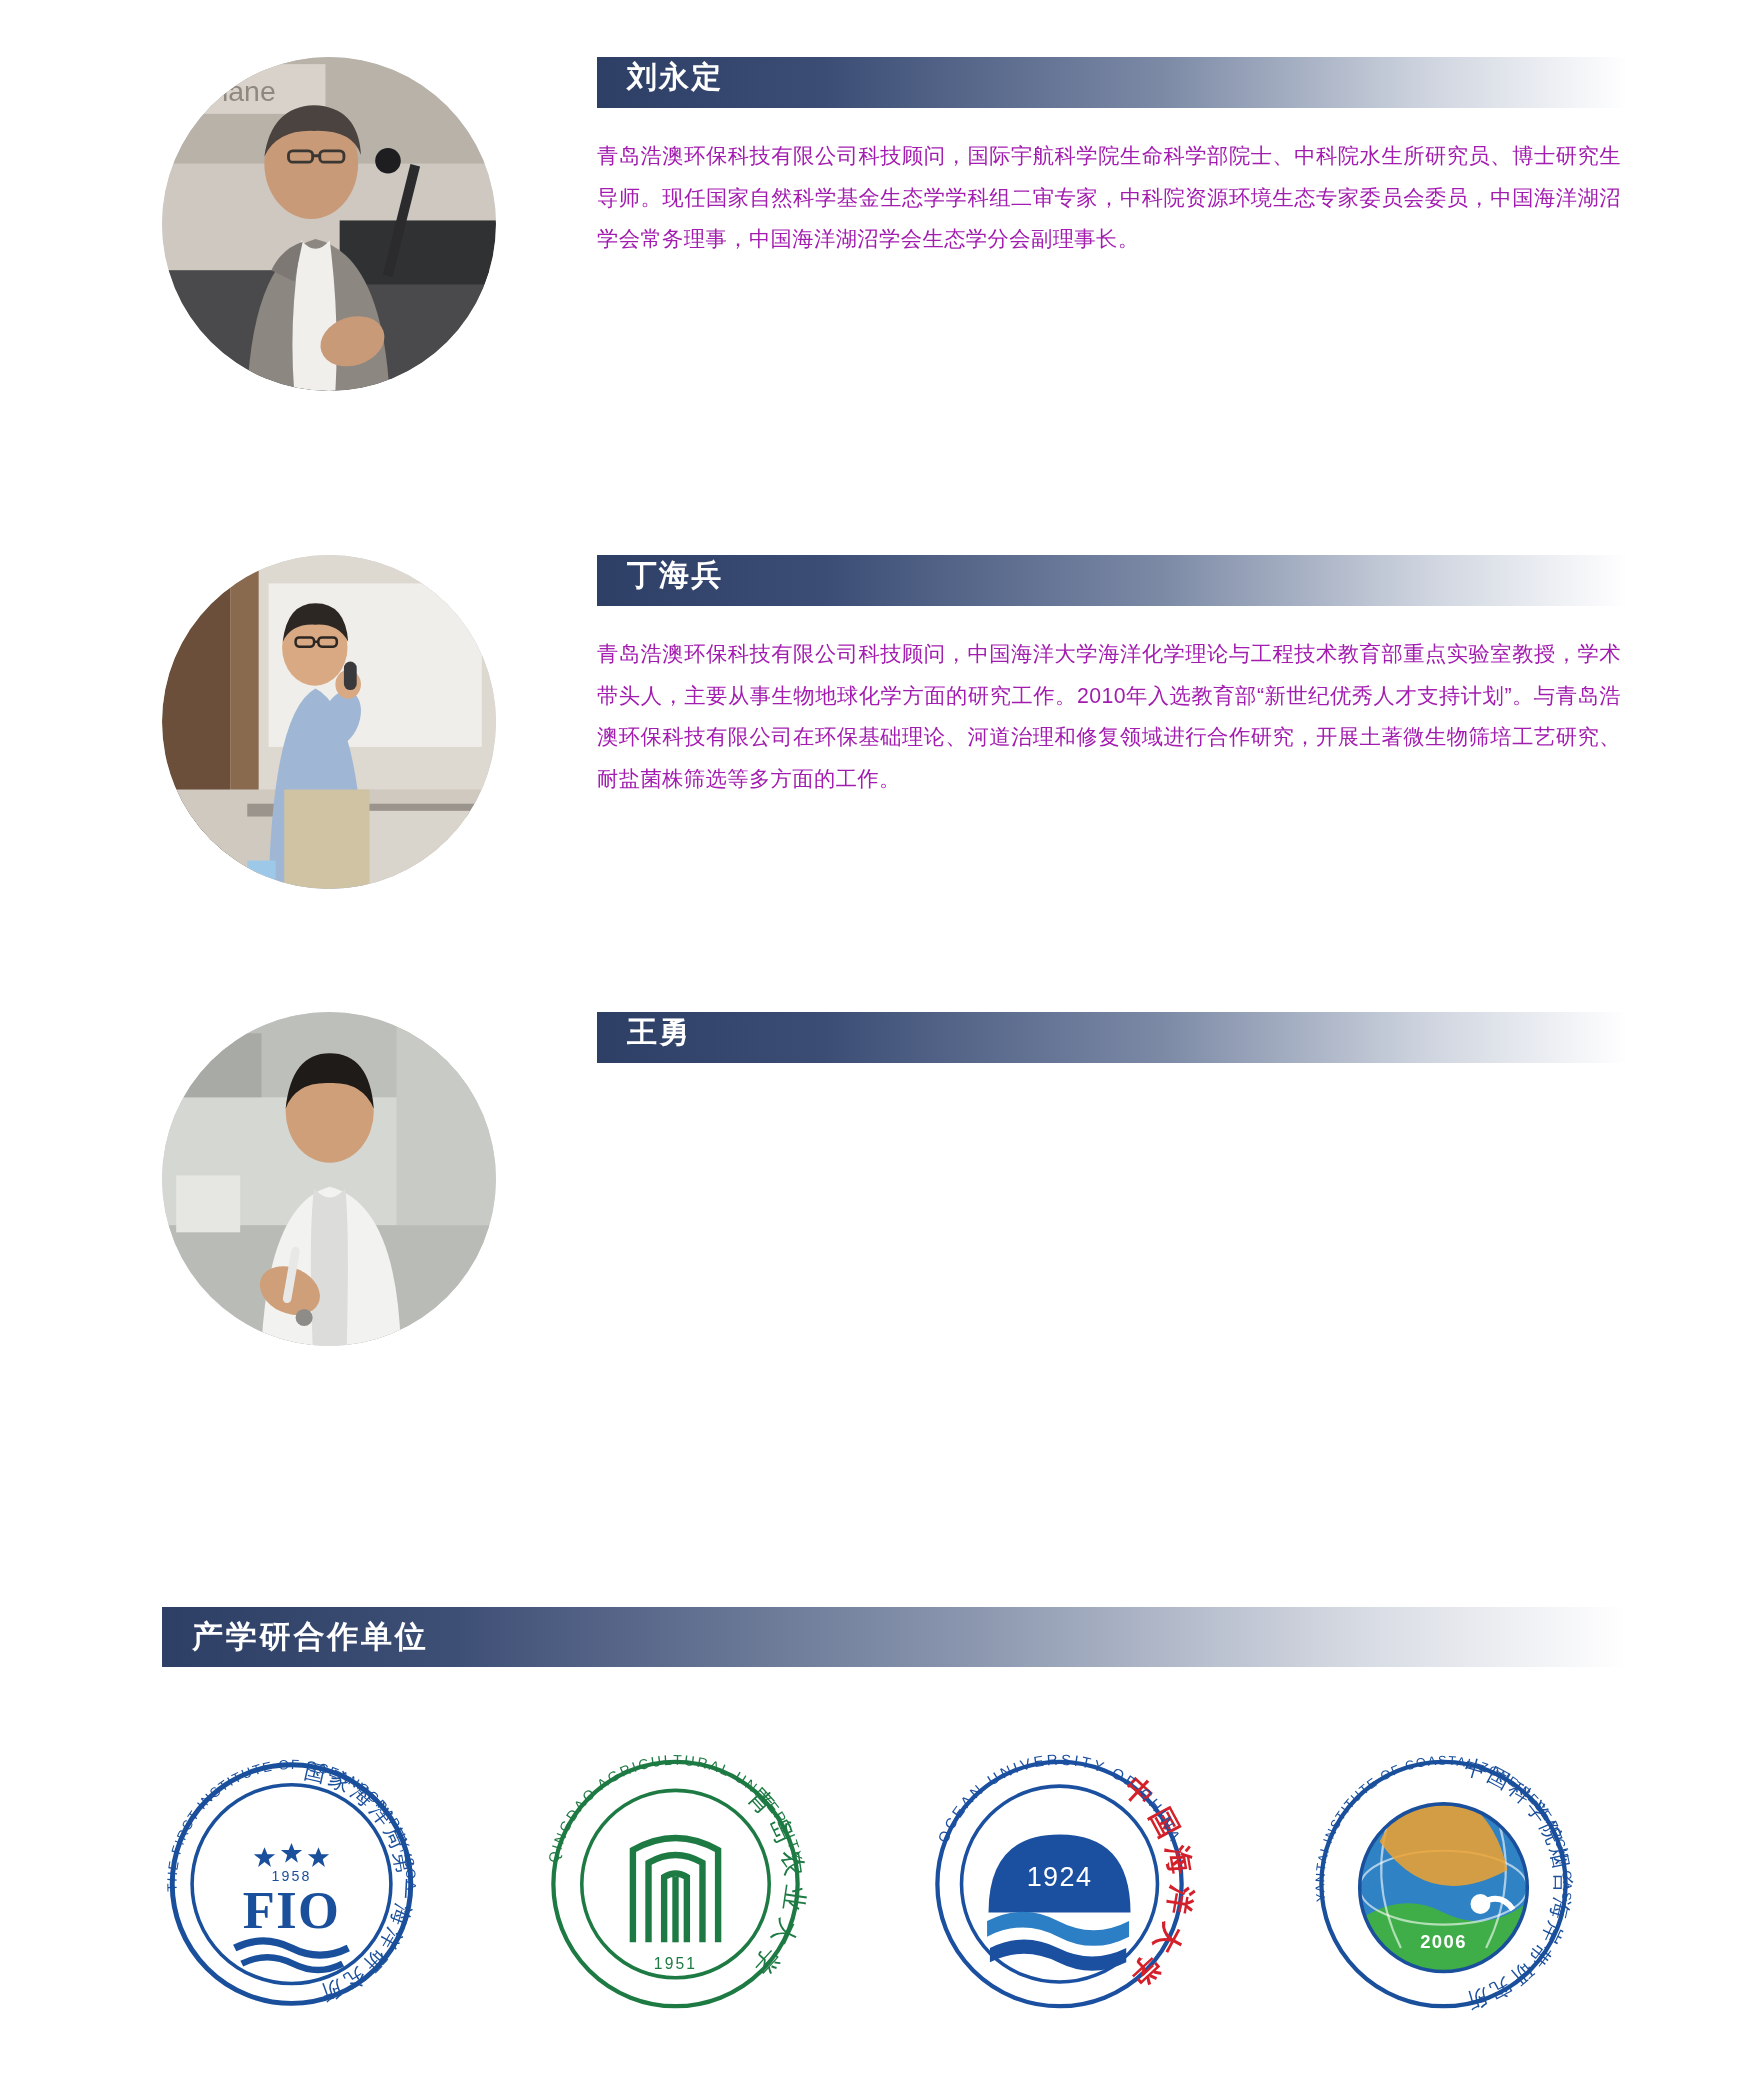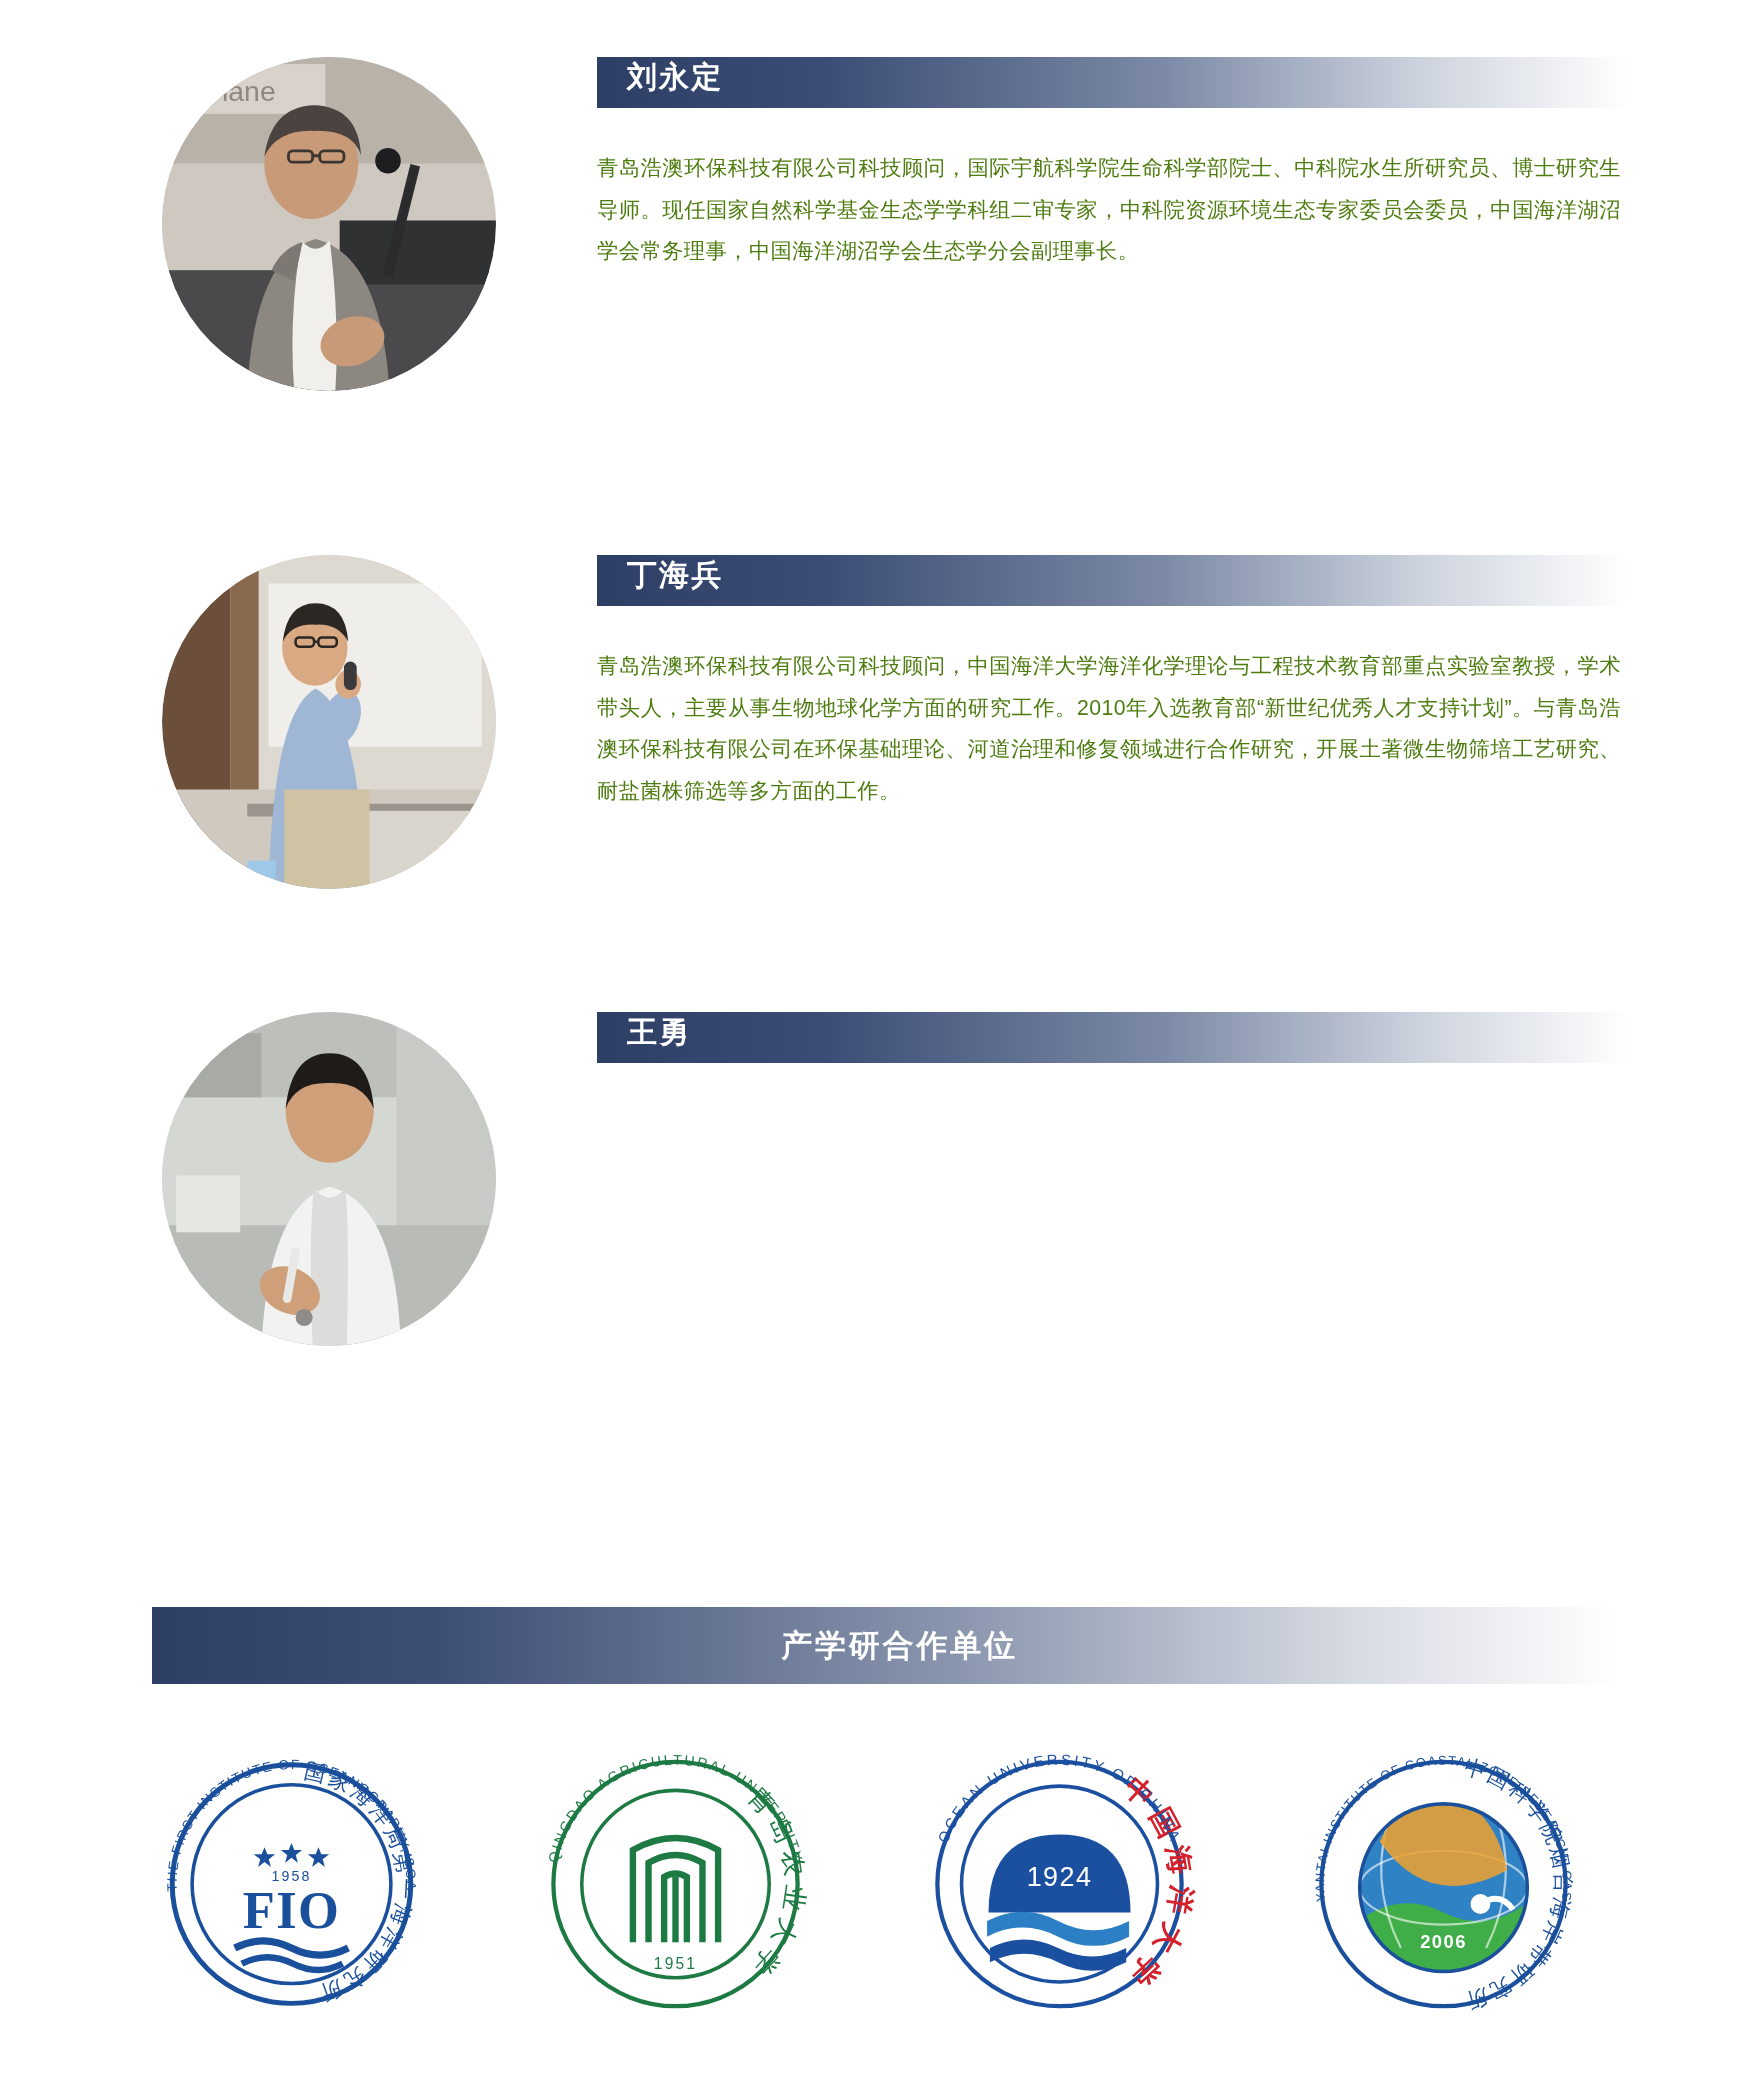--- a/index.html
+++ b/index.html
@@ -54,40 +54,39 @@
     align-items: flex-start;
   }
   .name-bar .name {
     color: #ffffff;
     font-size: 30px;
     font-weight: bold;
     letter-spacing: 2.1px;
     margin-left: 30px;
   }
   .bio {
-    margin-top: 40px;
+    margin-top: 28px;
     font-size: 21.3px;
     line-height: 1.95;
-    color: #4d7c0f;
+    color: #a21caf;
     letter-spacing: 0.4px;
     text-align: justify;
     width: 1024px;
   }
 
   
   .section-bar {
     position: absolute;
-    left: 152px;
+    left: 162px;
     top: 1607px;
     width: 1465px;
-    height: 77px;
+    height: 60px;
     background: linear-gradient(to right, #2e3f66 0%, #3e4f76 20%, #8a96ae 55%, #d7dbe3 82%, #ffffff 100%);
     display: flex;
     align-items: center;
-    justify-content: center;
   }
   .section-bar .section-title {
     color: #ffffff;
     font-size: 31px;
     font-weight: bold;
     letter-spacing: 2.8px;
     margin-left: 30px;
   }
 
   

